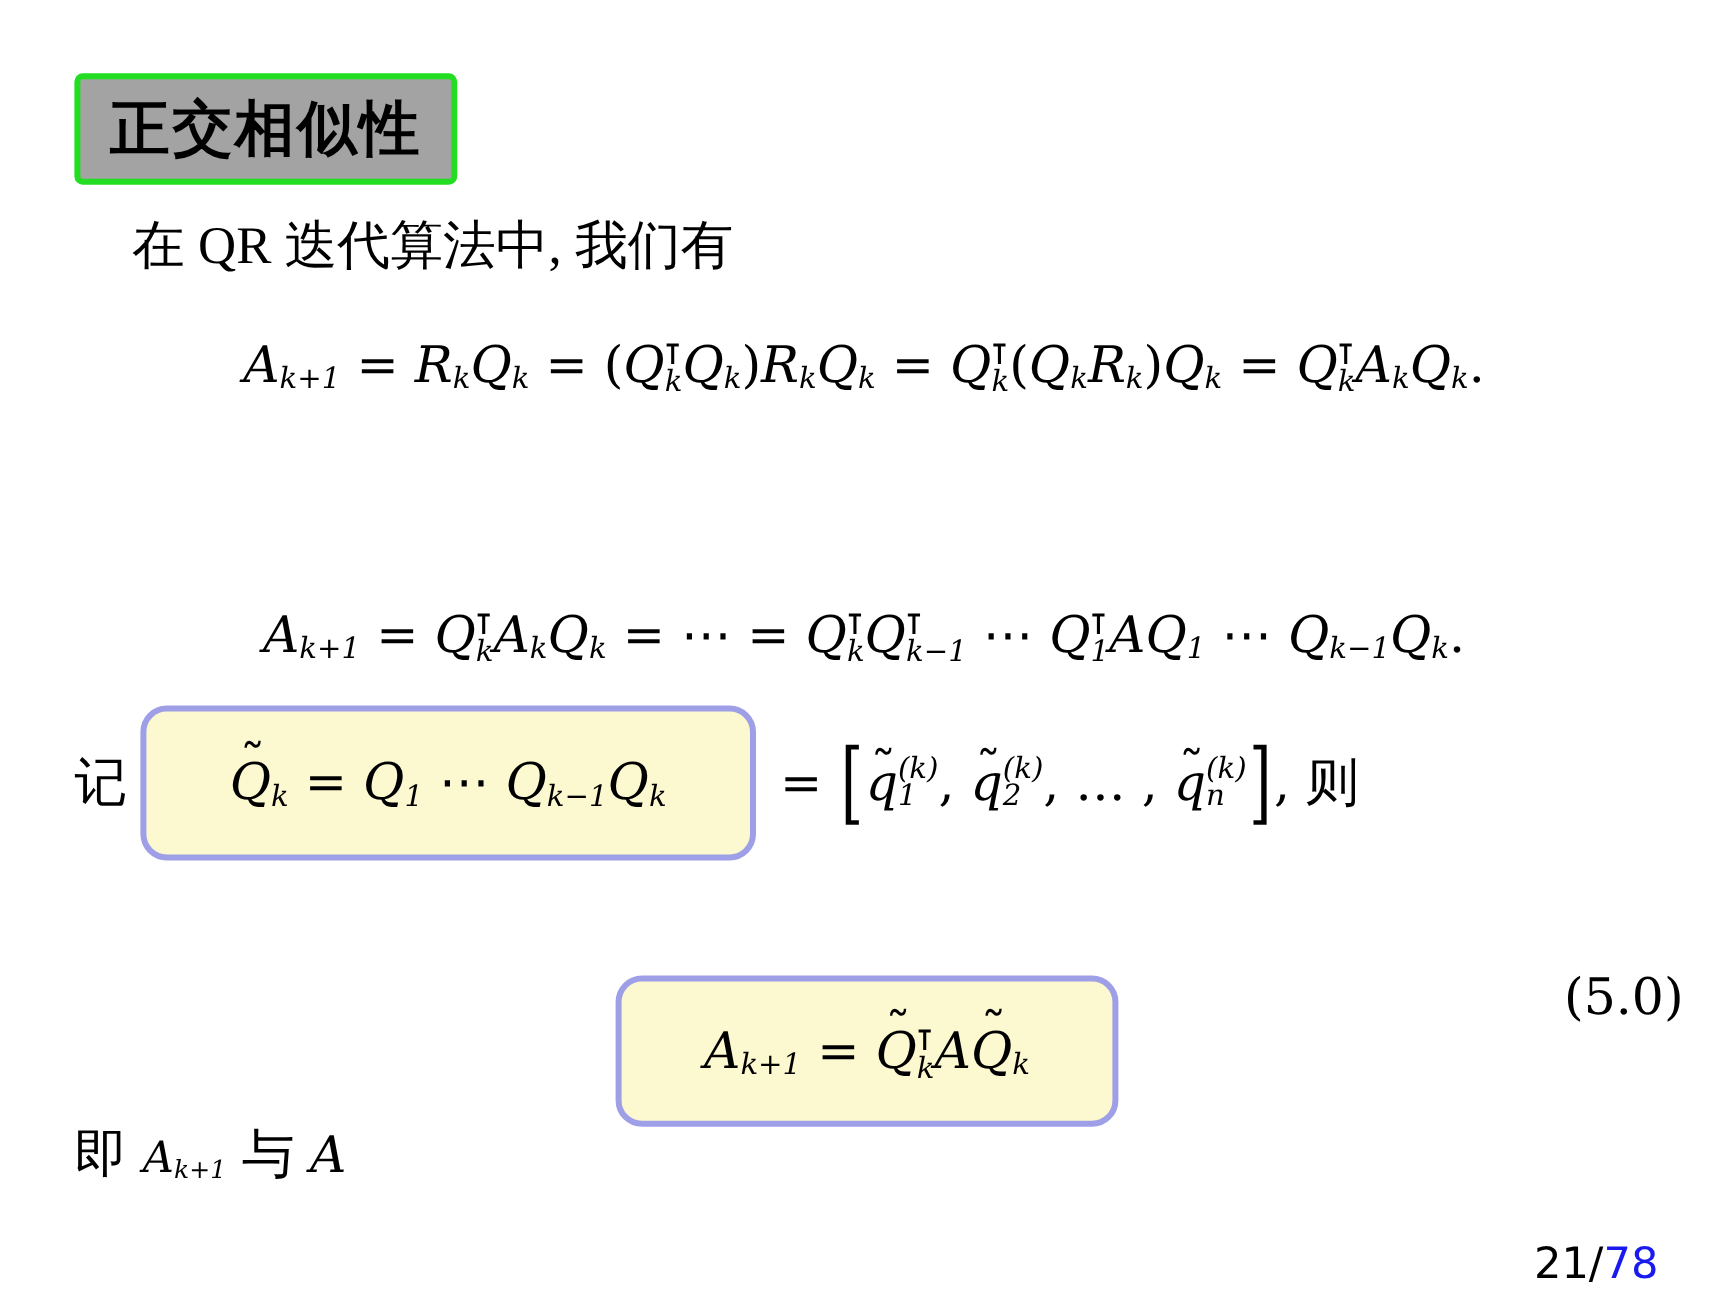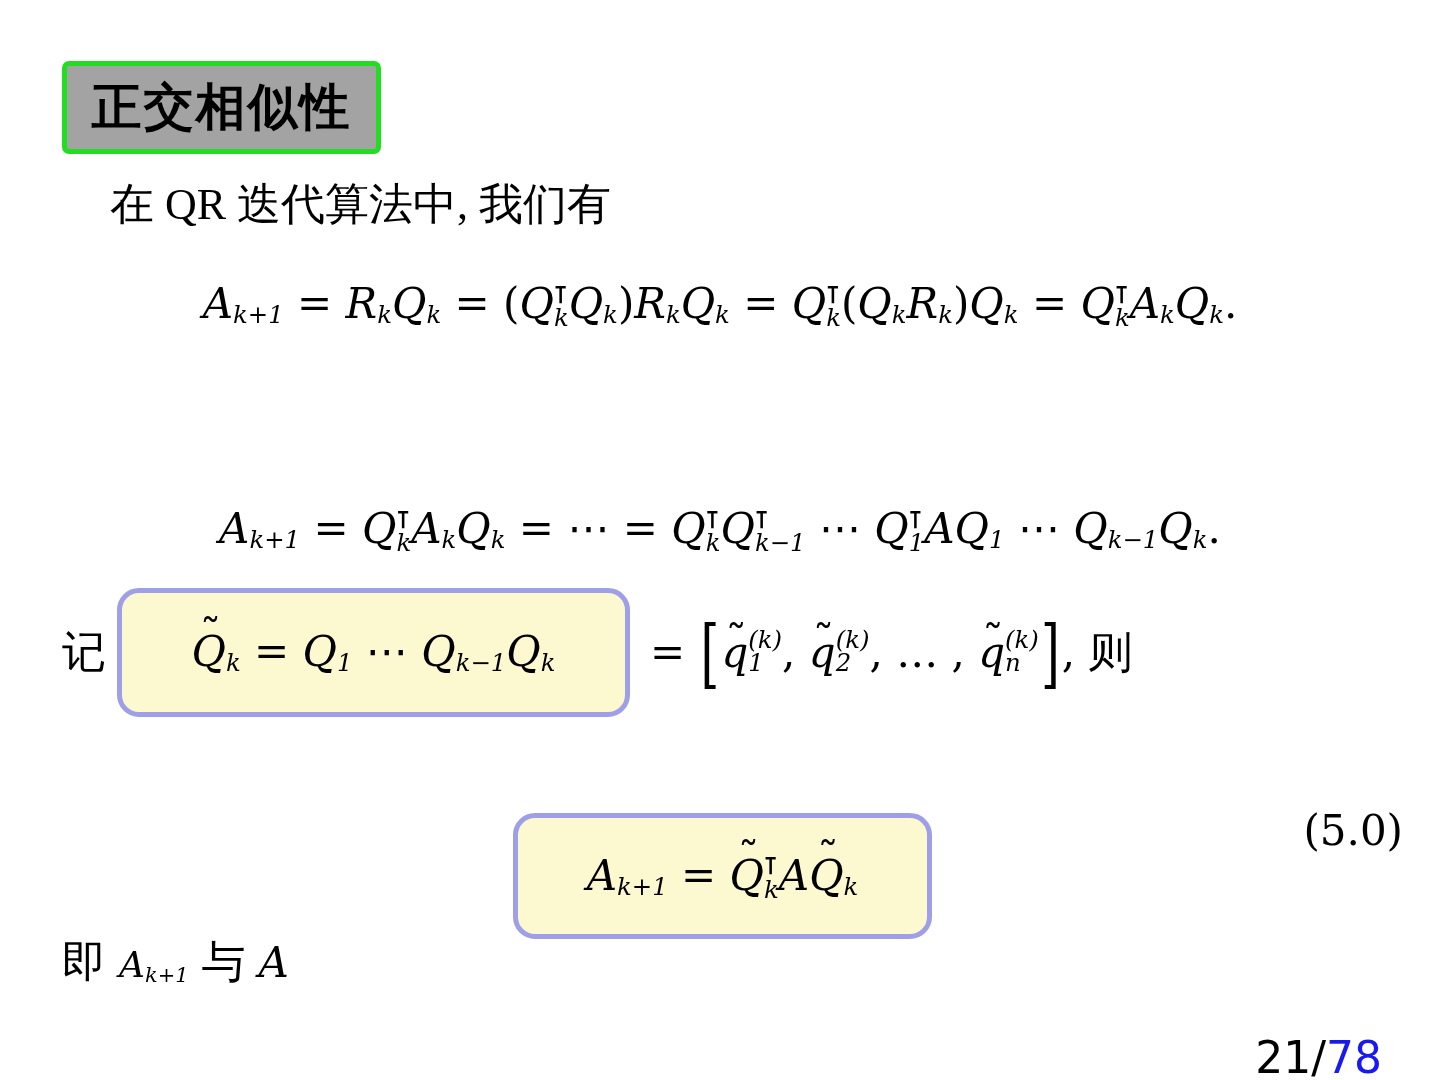--- a/index.html
+++ b/index.html
@@ -47,21 +47,21 @@
   .denote-row{position:absolute;left:62px;top:588px;height:129px;
               display:flex;align-items:center;}
   .denote-label{font-size:44px;}
   .box-q{width:513px;height:129px;margin-left:11px;font-size:42px;}
   .denote-rhs{margin-left:20px;font-size:42px;display:inline-flex;align-items:center;}
   .box-main{position:absolute;left:513px;top:765px;width:419px;height:126px;font-size:42px;margin-top:48px;}
   .eqnum{position:absolute;right:37px;top:806px;font-size:42px;
          font-family:"DejaVu Serif","Liberation Serif",serif;}
 
   
-  .pageno{position:absolute;right:58px;top:1036px;font-size:44px;line-height:1;
+  .pageno{position:absolute;right:58px;top:1036px;font-size:36px;line-height:1;
           font-family:"DejaVu Sans","Liberation Sans",sans-serif;}
   .page-current{color:#000;}
   .page-total{color:#1a1aee;}
 </style>
 </head>
 <body>
 
 <div class="slide">
 
   <div class="title-box">

